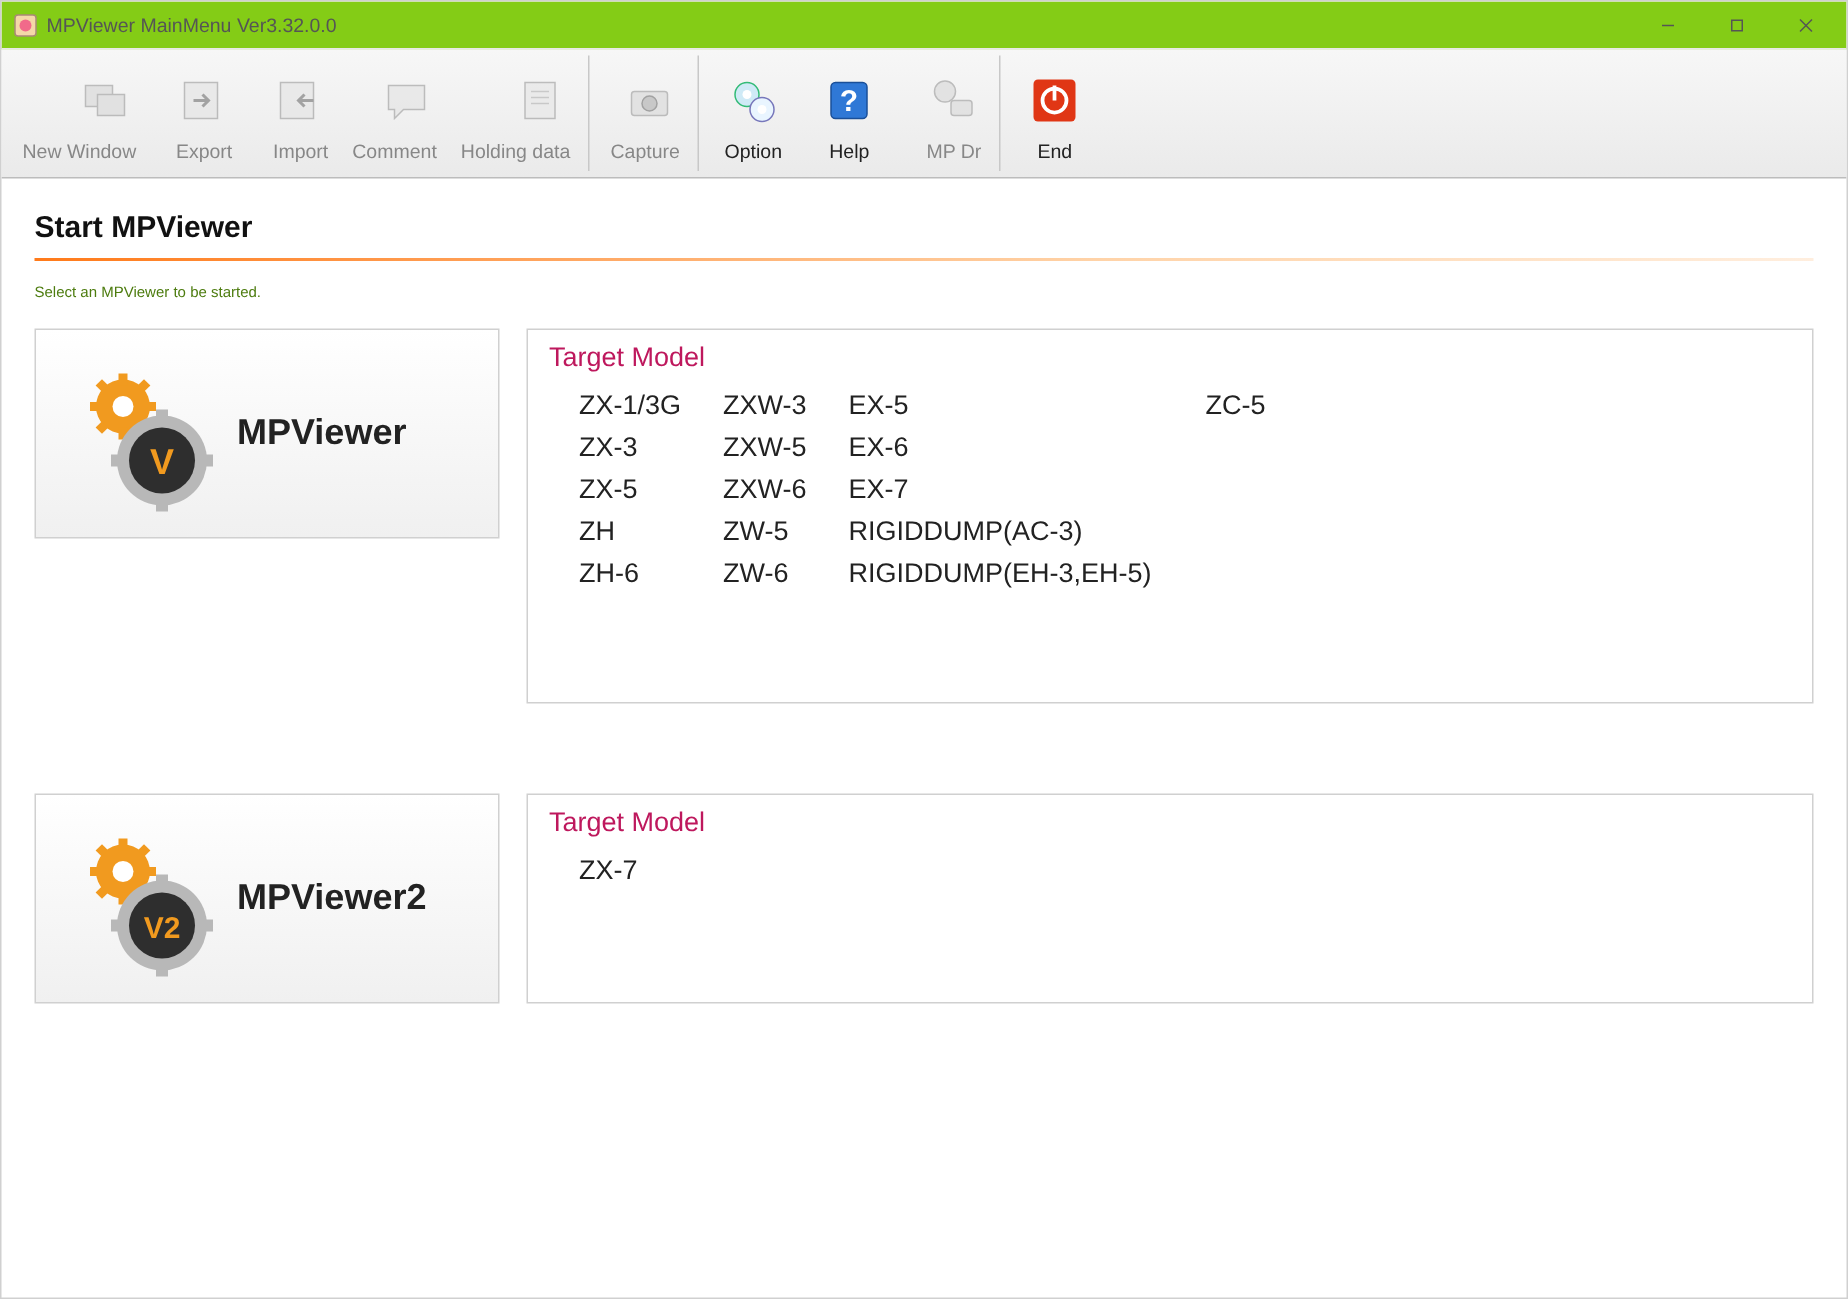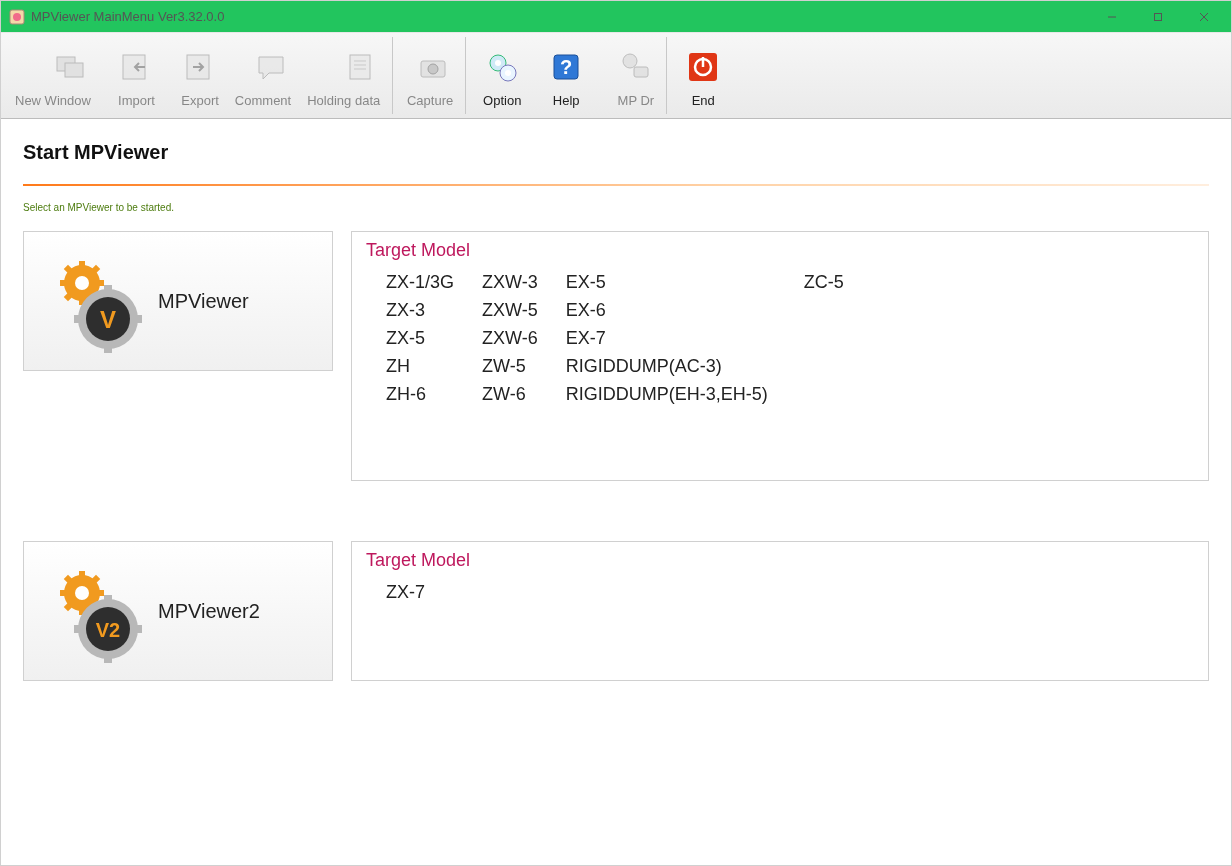--- a/index.html
+++ b/index.html
@@ -11,21 +11,21 @@
     width: 1232px;
     height: 866px;
     overflow: hidden;
     border: 1px solid #d0d0d0;
     display: flex;
     flex-direction: column;
   }
   
   .titlebar {
     height: 32px;
-    background: #22c55e;
+    background: #84cc16;
     display: flex;
     align-items: center;
     padding: 0 4px 0 8px;
     border-bottom: 1px solid #e8e8e8;
   }
   .titlebar .app-icon {
     width: 16px; height: 16px; margin-right: 6px;
   }
   .titlebar .title {
     color: #555;
@@ -77,21 +77,21 @@
   
   .content {
     flex: 1;
     padding: 22px 22px;
     overflow: auto;
   }
   .heading {
     font-size: 20px;
     font-weight: 700;
     color: #111;
-    padding-bottom: 20px;
+    padding-bottom: 8px;
     border-bottom: 2px solid;
     border-image: linear-gradient(to right, #ff7a1a 0%, #ffd3a8 60%, #ffeede 100%) 1;
   }
   .subtext {
     font-size: 10px;
     color: #4d7c0f;
     margin: 16px 0 18px 0;
   }
   .row {
     display: flex;
@@ -106,22 +106,22 @@
     display: flex;
     align-items: center;
     padding: 8px;
     cursor: pointer;
   }
   .launcher .badge {
     width: 120px; height: 120px;
     display: flex; align-items: center; justify-content: center;
   }
   .launcher .lname {
-    font-size: 20px;
-    font-weight: 400;
+    font-size: 24px;
+    font-weight: 700;
     color: #222;
     margin-left: 6px;
   }
   .targetbox {
     flex: 1;
     border: 1px solid #d0d0d0;
     padding: 8px 14px 14px;
     color: #222;
   }
   .tlabel {
@@ -175,33 +175,33 @@
           <rect x="6" y="10" width="18" height="14" fill="#dcdcdc" stroke="#aaa"></rect>
           <rect x="14" y="16" width="18" height="14" fill="#dcdcdc" stroke="#aaa"></rect>
         </svg>
     </span>
     <span>New Window</span>
   </div>
   <div class="tool disabled">
     <span class="icon">
       <svg width="40" height="40" viewBox="0 0 40 40">
           <rect x="8" y="8" width="22" height="24" fill="#e6e6e6" stroke="#aaa"></rect>
+          <path d="M14 20 L24 20 M20 16 L24 20 L20 24" fill="none" stroke="#888" stroke-width="2"></path>
+        </svg>
+    </span>
+    <span>Export</span>
+  </div>
+  <div class="tool disabled">
+    <span class="icon">
+      <svg width="40" height="40" viewBox="0 0 40 40">
+          <rect x="8" y="8" width="22" height="24" fill="#e6e6e6" stroke="#aaa"></rect>
           <path d="M30 20 L20 20 M24 16 L20 20 L24 24" fill="none" stroke="#888" stroke-width="2"></path>
         </svg>
     </span>
     <span>Import</span>
-  </div>
-  <div class="tool disabled">
-    <span class="icon">
-      <svg width="40" height="40" viewBox="0 0 40 40">
-          <rect x="8" y="8" width="22" height="24" fill="#e6e6e6" stroke="#aaa"></rect>
-          <path d="M14 20 L24 20 M20 16 L24 20 L20 24" fill="none" stroke="#888" stroke-width="2"></path>
-        </svg>
-    </span>
-    <span>Export</span>
   </div>
   <div class="tool disabled">
     <span class="icon">
       <svg width="40" height="40" viewBox="0 0 40 40">
           <path d="M8 10 h24 v16 h-14 l-6 6 v-6 h-4 z" fill="#e6e6e6" stroke="#aaa"></path>
         </svg>
     </span>
     <span>Comment</span>
   </div>
   <div class="tool disabled">

